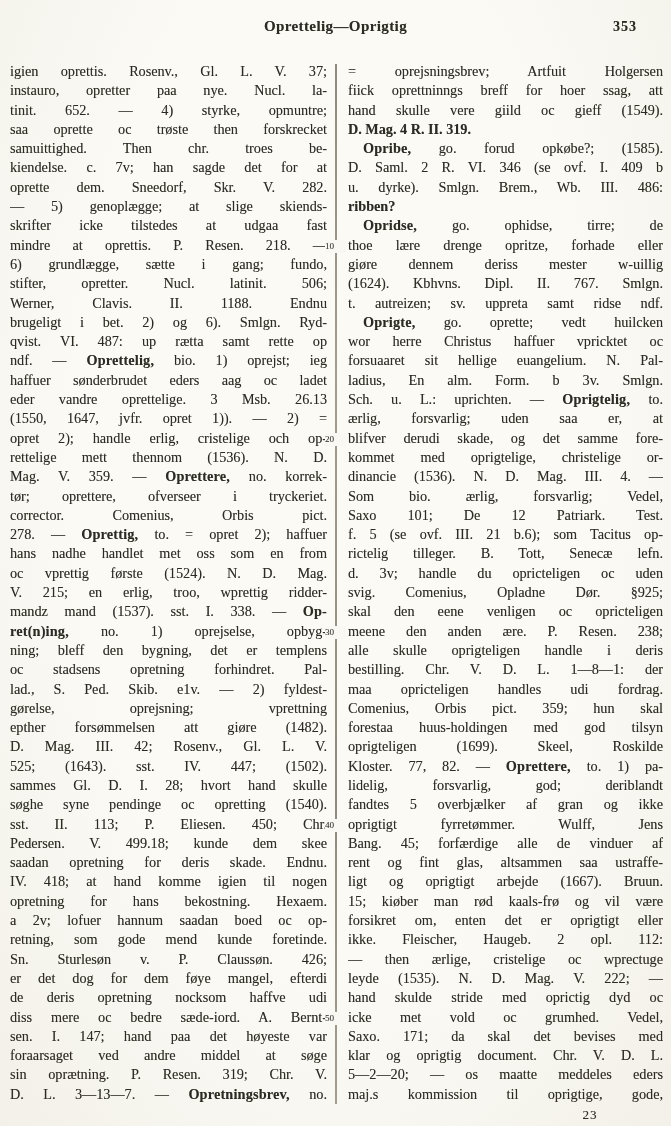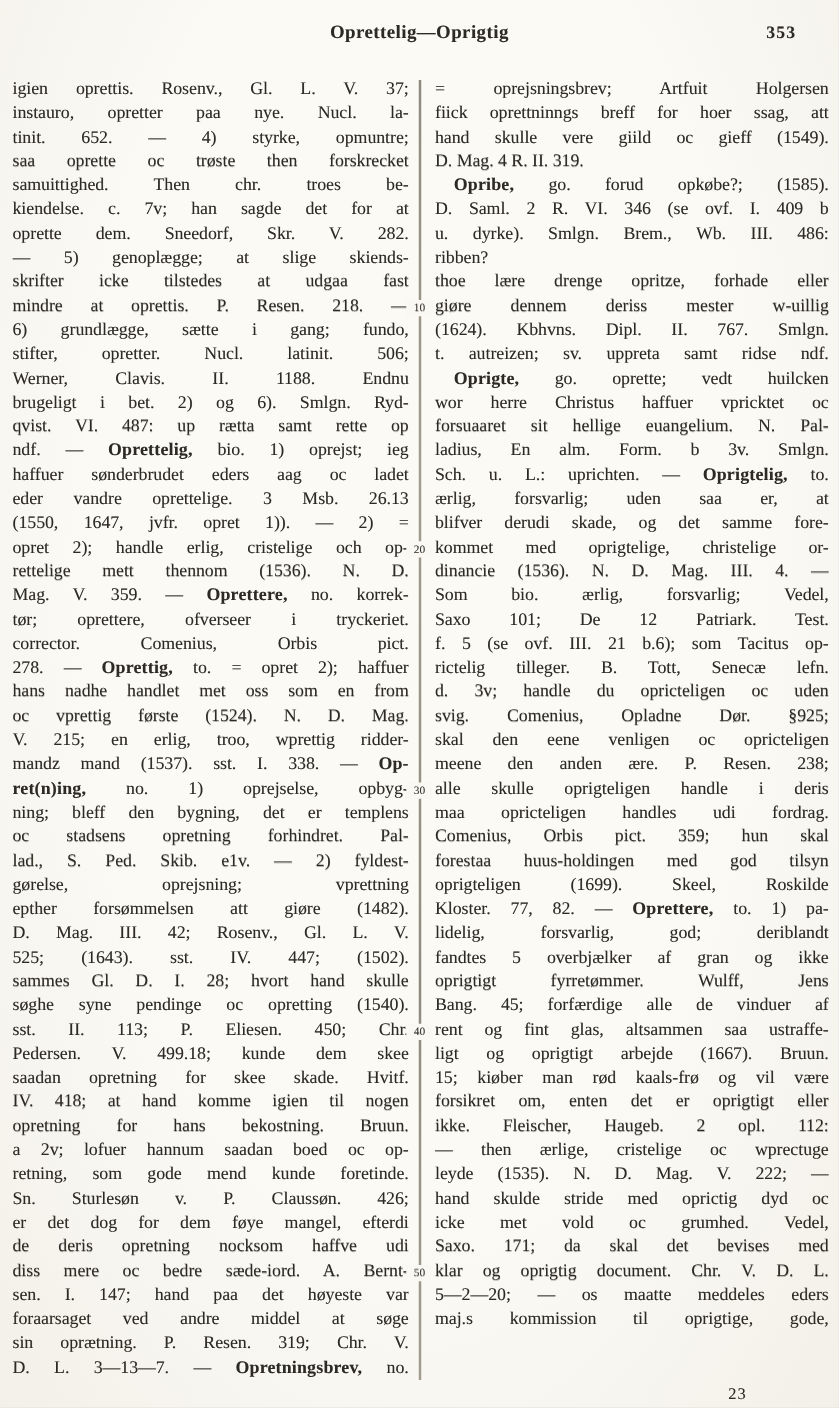--- a/index.html
+++ b/index.html
@@ -19,29 +19,29 @@
     font-size:15px;font-weight:bold;letter-spacing:0.4px;
   }
   .page-number{position:absolute;right:34px;top:1px;font-size:14px;font-weight:bold;letter-spacing:1px;}
   .column{position:absolute;top:62px;font-size:14.2px;line-height:19.3px;}
   .column-left{left:10px;width:317px;}
   .column-right{left:348px;width:315px;}
   .tline{
     height:19.3px;overflow:hidden;
     text-align:justify;text-align-last:justify;
   }
-  .tline.nojust{text-align:center;text-align-last:left;}
+  .tline.nojust{text-align:center;text-align-last:left;font-weight:bold;}
   .tline.indent{text-indent:15px;}
   .tline b{font-weight:bold;letter-spacing:0.2px;}
   .gutter-rule{
     position:absolute;left:335px;top:64px;width:1.5px;height:1040px;
     background:linear-gradient(#8f8a7f, #a39d90 30%, #8f8a7f 70%, #a39d90);
   }
   .gnum{
-    position:absolute;left:325px;width:21px;text-align:center;
+    position:absolute;left:325px;width:21px;
     font-size:9px;line-height:11px;color:#3d3a32;
     background:#f9f8f2;padding:1px 0;
   }
   .signature-mark{
     position:absolute;left:569px;top:1107px;width:42px;
     text-align:center;font-size:13px;letter-spacing:1px;
   }
 </style>
 </head>
 <body>
@@ -88,23 +88,23 @@
       <div class="tline">oc stadsens opretning forhindret. Pal-</div>
       <div class="tline">lad., S. Ped. Skib. e1v. — 2) fyldest-</div>
       <div class="tline">gørelse, oprejsning; vprettning</div>
       <div class="tline">epther forsømmelsen att giøre (1482).</div>
       <div class="tline">D. Mag. III. 42; Rosenv., Gl. L. V.</div>
       <div class="tline">525; (1643). sst. IV. 447; (1502).</div>
       <div class="tline">sammes Gl. D. I. 28; hvort hand skulle</div>
       <div class="tline">søghe syne pendinge oc opretting (1540).</div>
       <div class="tline">sst. II. 113; P. Eliesen. 450; Chr.</div>
       <div class="tline">Pedersen. V. 499.18; kunde dem skee</div>
-      <div class="tline">saadan opretning for skee skade. Hvitf.</div>
+      <div class="tline">saadan opretning for deris skade. Endnu.</div>
       <div class="tline">IV. 418; at hand komme igien til nogen</div>
-      <div class="tline">opretning for hans bekostning. Bruun.</div>
+      <div class="tline">opretning for hans bekostning. Hexaem.</div>
       <div class="tline">a 2v; lofuer hannum saadan boed oc op-</div>
       <div class="tline">retning, som gode mend kunde foretinde.</div>
       <div class="tline">Sn. Sturlesøn v. P. Claussøn. 426;</div>
       <div class="tline">er det dog for dem føye mangel, efterdi</div>
       <div class="tline">de deris opretning nocksom haffve udi</div>
       <div class="tline">diss mere oc bedre sæde-iord. A. Bernt-</div>
       <div class="tline">sen. I. 147; hand paa det høyeste var</div>
       <div class="tline">foraarsaget ved andre middel at søge</div>
       <div class="tline">sin oprætning. P. Resen. 319; Chr. V.</div>
       <div class="tline">D. L. 3—13—7. — <b>Opretningsbrev,</b> no.</div>
@@ -121,20 +121,21 @@
 
   <div class="column column-right">
       <div class="tline">= oprejsningsbrev; Artfuit Holgersen</div>
       <div class="tline">fiick oprettninngs breff for hoer ssag, att</div>
       <div class="tline">hand skulle vere giild oc gieff (1549).</div>
       <div class="tline nojust">D. Mag. 4 R. II. 319.</div>
       <div class="tline indent"><b>Opribe,</b> go. forud opkøbe?; (1585).</div>
       <div class="tline">D. Saml. 2 R. VI. 346 (se ovf. I. 409 b</div>
       <div class="tline">u. dyrke). Smlgn. Brem., Wb. III. 486:</div>
       <div class="tline nojust">ribben?</div>
+      <div class="tline indent"><b>Opridse,</b> go. ophidse, tirre; de</div>
       <div class="tline">thoe lære drenge opritze, forhade eller</div>
       <div class="tline">giøre dennem deriss mester w-uillig</div>
       <div class="tline">(1624). Kbhvns. Dipl. II. 767. Smlgn.</div>
       <div class="tline">t. autreizen; sv. uppreta samt ridse ndf.</div>
       <div class="tline indent"><b>Oprigte,</b> go. oprette; vedt huilcken</div>
       <div class="tline">wor herre Christus haffuer vpricktet oc</div>
       <div class="tline">forsuaaret sit hellige euangelium. N. Pal-</div>
       <div class="tline">ladius, En alm. Form. b 3v. Smlgn.</div>
       <div class="tline">Sch. u. L.: uprichten. — <b>Oprigtelig,</b> to.</div>
       <div class="tline">ærlig, forsvarlig; uden saa er, at</div>
@@ -143,20 +144,21 @@
       <div class="tline">dinancie (1536). N. D. Mag. III. 4. —</div>
       <div class="tline">Som bio. ærlig, forsvarlig; Vedel,</div>
       <div class="tline">Saxo 101; De 12 Patriark. Test.</div>
       <div class="tline">f. 5 (se ovf. III. 21 b.6); som Tacitus op-</div>
       <div class="tline">rictelig tilleger. B. Tott, Senecæ lefn.</div>
       <div class="tline">d. 3v; handle du opricteligen oc uden</div>
       <div class="tline">svig. Comenius, Opladne Dør. §925;</div>
       <div class="tline">skal den eene venligen oc opricteligen</div>
       <div class="tline">meene den anden ære. P. Resen. 238;</div>
       <div class="tline">alle skulle oprigteligen handle i deris</div>
+      <div class="tline">bestilling. Chr. V. D. L. 1—8—1: der</div>
       <div class="tline">maa opricteligen handles udi fordrag.</div>
       <div class="tline">Comenius, Orbis pict. 359; hun skal</div>
       <div class="tline">forestaa huus-holdingen med god tilsyn</div>
       <div class="tline">oprigteligen (1699). Skeel, Roskilde</div>
       <div class="tline">Kloster. 77, 82. — <b>Oprettere,</b> to. 1) pa-</div>
       <div class="tline">lidelig, forsvarlig, god; deriblandt</div>
       <div class="tline">fandtes 5 overbjælker af gran og ikke</div>
       <div class="tline">oprigtigt fyrretømmer. Wulff, Jens</div>
       <div class="tline">Bang. 45; forfærdige alle de vinduer af</div>
       <div class="tline">rent og fint glas, altsammen saa ustraffe-</div>

